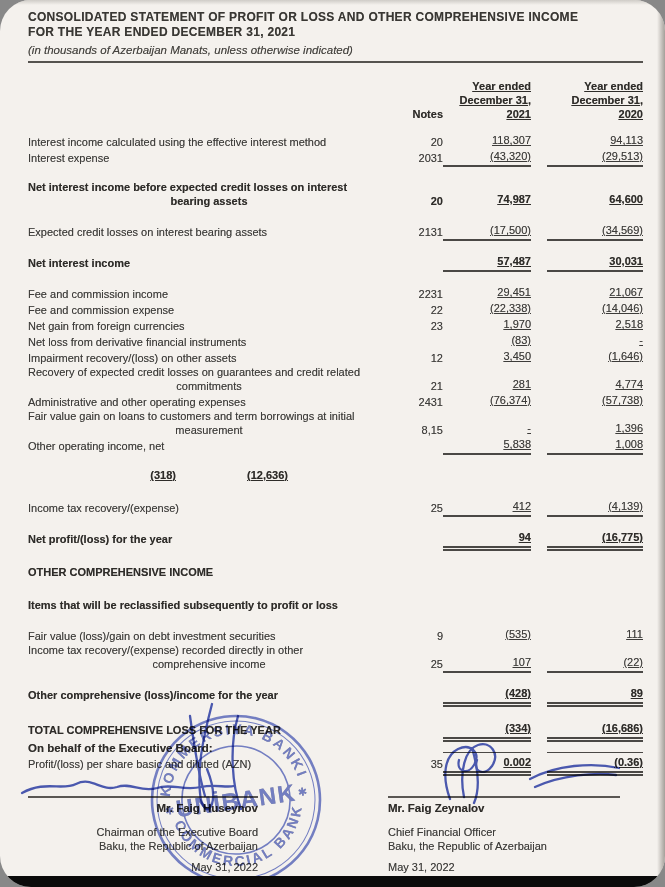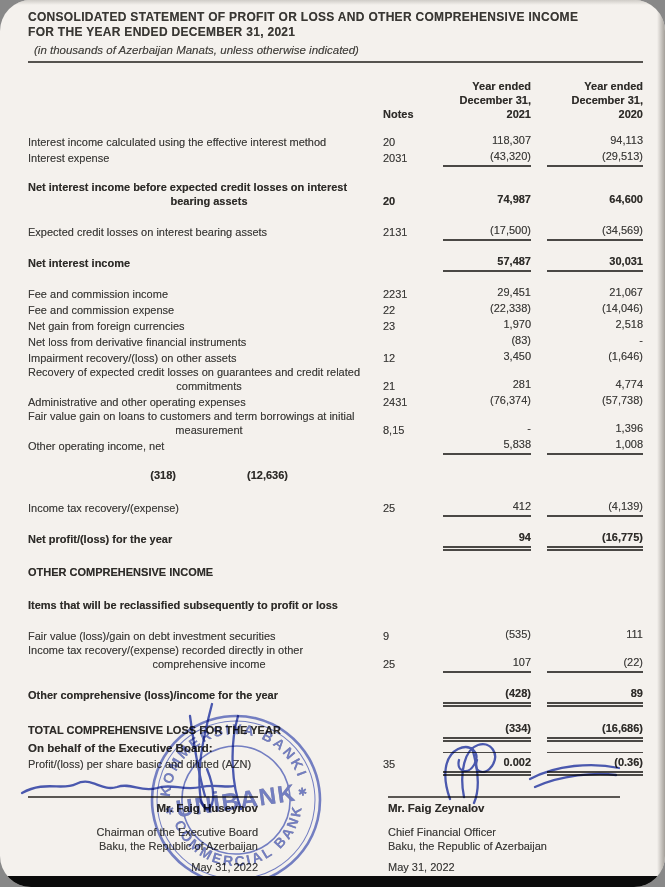--- a/index.html
+++ b/index.html
@@ -12,30 +12,30 @@
     border-radius:31px;
   }
   .top-band{position:absolute;top:0;left:0;right:0;height:5px;
     background:linear-gradient(to bottom,#cfccc7,rgba(207,204,199,0));z-index:5;}
   .right-edge{position:absolute;top:0;right:0;bottom:0;width:8px;
     background:linear-gradient(to right,rgba(150,146,140,0),#a39f99);z-index:6;}
   .bottom-bar{position:absolute;left:0;right:0;bottom:0;height:11px;background:#0b0b0b;z-index:7;}
 
   .content{position:relative;z-index:1;padding:10px 22px 0 28px;}
   .t1{font-weight:bold;font-size:12px;line-height:15px;letter-spacing:.3px;color:#393733;white-space:nowrap;}
-  .sub{font-style:italic;font-size:11.5px;line-height:15px;margin-top:3px;color:#45433f;margin-left:6px;}
+  .sub{font-style:italic;font-size:11.5px;line-height:15px;margin-top:3px;color:#45433f;}
   .hrule{border-top:2px solid #55534f;margin-top:3px;}
 
   
   .cols{display:flex;align-items:flex-end;}
   .c{line-height:14px;font-size:11px;}
   .lbl{width:355px;white-space:nowrap;}
   .lbl .l2{padding-left:7px;text-align:center;}
-  .note{width:60px;text-align:left;}
-  .val{text-align:right;padding-bottom:2px;}
+  .note{width:60px;text-align:right;}
+  .val{text-align:right;padding-bottom:2px;text-decoration:underline;}
   .v1{width:88px;}
   .v2{width:96px;margin-left:16px;}
 
   .cols-header{margin-top:16px;}
   .cols-header .c{font-weight:bold;color:#2e2c29;}
   .cols-header .val{padding-bottom:0;}
 
   #rows{margin-top:12px;}
   .srow{margin-top:0;}
   .srow.bold .c{font-weight:bold;color:#2e2c29;}

